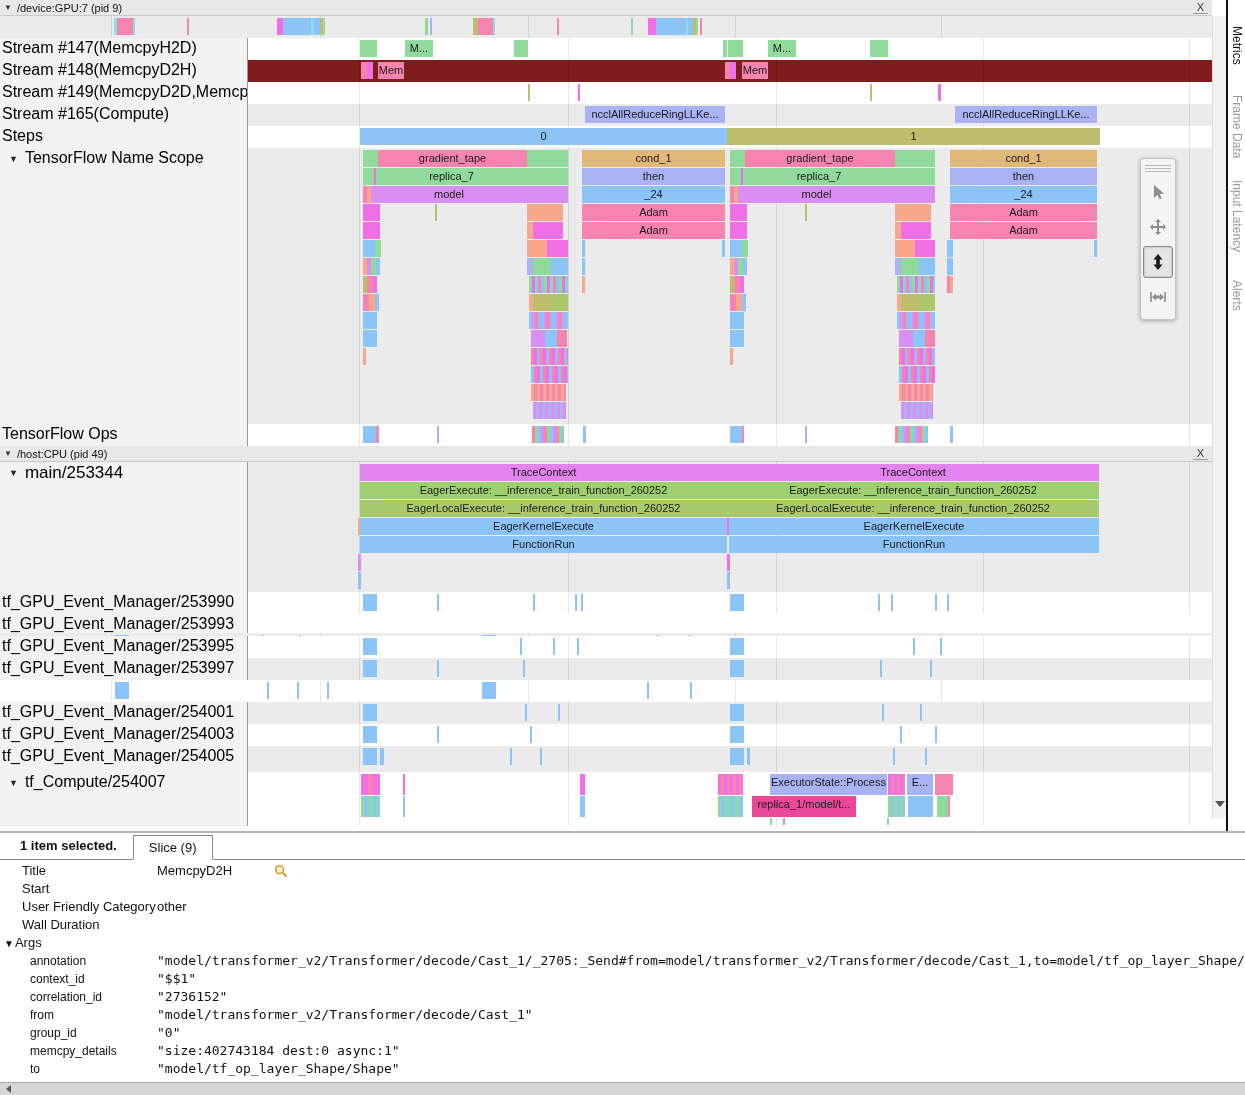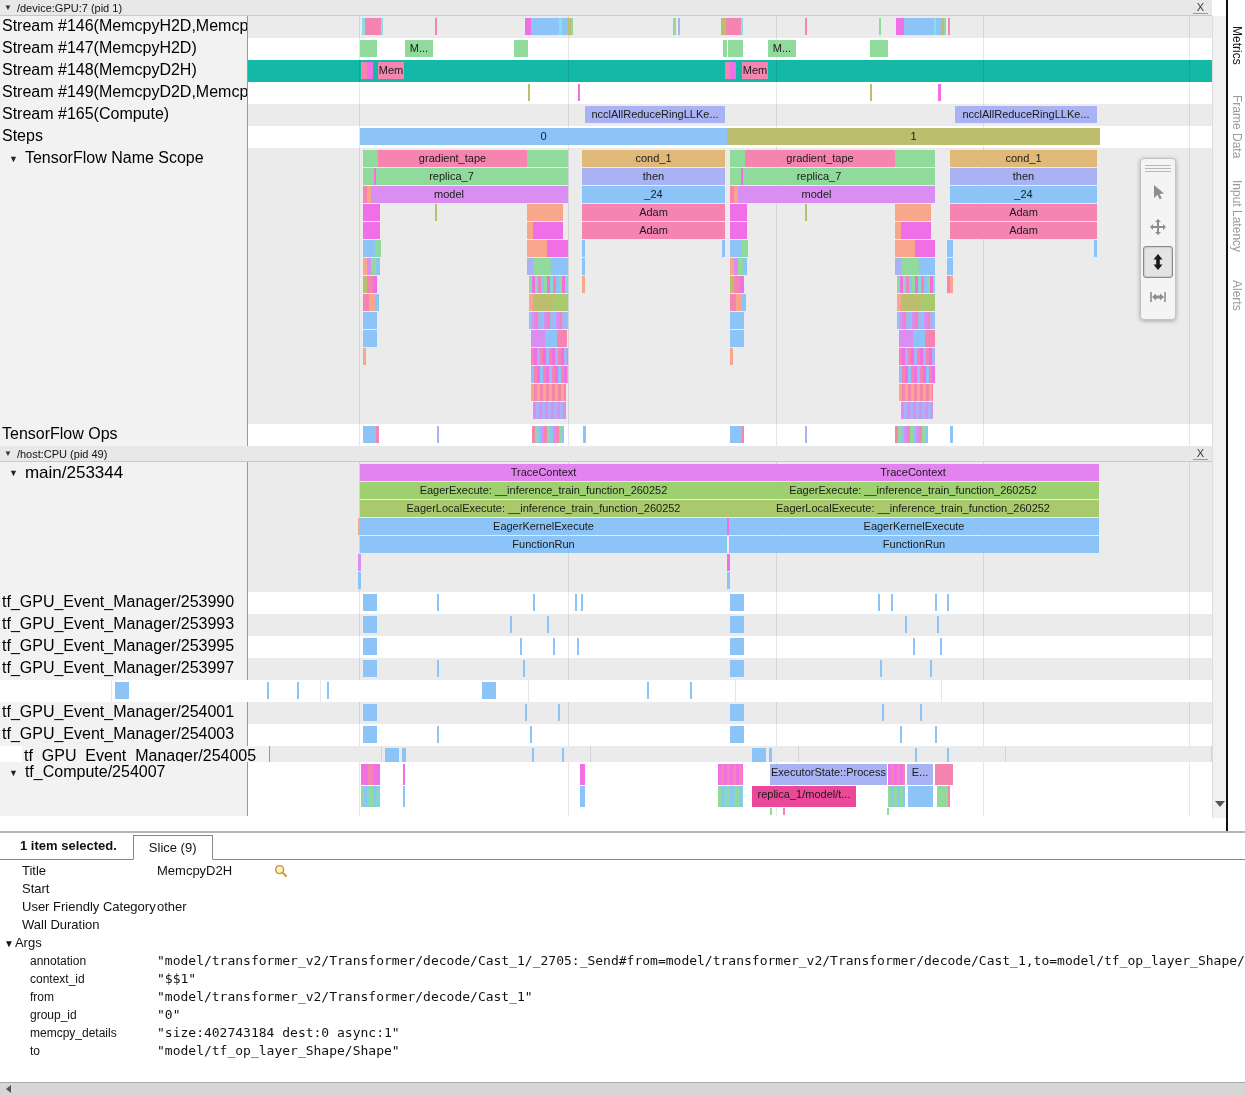--- a/index.html
+++ b/index.html
@@ -60,27 +60,24 @@
                  border:4px solid transparent;border-right:5px solid #555;}
 </style>
 </head>
 <body>
 
 <div class="trace-area">
   <div id="sections">
       <div class="section">
         <div class="sec-header">
           <span class="sarr">▼</span>
-          <span>/device:GPU:7 (pid 1)</span>
+          <span>/device:GPU:7 (pid 9)</span>
           <span class="xbtn">X</span>
         </div>
         <div class="trow" style="height: 22px;">
-          <div class="tlabel">
-            <span>Stream #146(MemcpyH2D,Memcp</span>
-          </div>
           <div class="ttrack" style="background: rgb(235, 235, 235);">
             <div class="grid" style="left: 111px;"></div>
             <div class="grid" style="left: 320px;"></div>
             <div class="grid" style="left: 528px;"></div>
             <div class="grid" style="left: 735px;"></div>
             <div class="grid" style="left: 941px;"></div>
             <div class="ev" style="left: 114px; width: 3px; top: 2px; height: 17px; background: rgb(138, 222, 232);"></div>
             <div class="ev" style="left: 117px; width: 16px; top: 2px; height: 17px; background: rgb(245, 132, 176);"></div>
             <div class="ev" style="left: 133px; width: 2px; top: 2px; height: 17px; background: rgb(138, 222, 232);"></div>
             <div class="ev" style="left: 187px; width: 2px; top: 2px; height: 17px; background: rgb(245, 132, 176);"></div>
@@ -122,21 +119,21 @@
             <div class="ev" style="left: 475px; width: 4px; top: 2px; height: 17px; background: rgb(144, 219, 155);"></div>
             <div class="ev" style="left: 480px; width: 15px; top: 2px; height: 17px; background: rgb(144, 219, 155);"></div>
             <div class="ev" style="left: 520px; width: 28px; top: 2px; height: 17px; background: rgb(144, 219, 155);">M...</div>
             <div class="ev" style="left: 622px; width: 18px; top: 2px; height: 17px; background: rgb(144, 219, 155);"></div>
           </div>
         </div>
         <div class="trow" style="height: 22px;">
           <div class="tlabel">
             <span>Stream #148(MemcpyD2H)</span>
           </div>
-          <div class="ttrack" style="background: #14b8a6;">
+          <div class="ttrack" style="background: #7f1d1d;">
             <div class="grid" style="left: 111px;"></div>
             <div class="grid" style="left: 320px;"></div>
             <div class="grid" style="left: 528px;"></div>
             <div class="grid" style="left: 735px;"></div>
             <div class="grid" style="left: 941px;"></div>
             <div class="ev" style="left: 113px; width: 6px; top: 2px; height: 17px; background: rgb(245, 132, 176);"></div>
             <div class="ev" style="left: 119px; width: 6px; top: 2px; height: 17px; background: rgb(240, 111, 230);"></div>
             <div class="ev" style="left: 130px; width: 26px; top: 2px; height: 17px; background: rgb(245, 132, 176);">Mem</div>
             <div class="ev" style="left: 477px; width: 5px; top: 2px; height: 17px; background: rgb(245, 132, 176);"></div>
             <div class="ev" style="left: 482px; width: 6px; top: 2px; height: 17px; background: rgb(240, 111, 230);"></div>
@@ -392,21 +389,21 @@
             <div class="ev" style="left: 285px; width: 2px; top: 2px; height: 17px; background: rgb(140, 196, 248);"></div>
             <div class="ev" style="left: 327px; width: 2px; top: 2px; height: 17px; background: rgb(140, 196, 248);"></div>
             <div class="ev" style="left: 333px; width: 2px; top: 2px; height: 17px; background: rgb(140, 196, 248);"></div>
             <div class="ev" style="left: 482px; width: 14px; top: 2px; height: 17px; background: rgb(140, 196, 248);"></div>
             <div class="ev" style="left: 630px; width: 2px; top: 2px; height: 17px; background: rgb(140, 196, 248);"></div>
             <div class="ev" style="left: 643px; width: 2px; top: 2px; height: 17px; background: rgb(140, 196, 248);"></div>
             <div class="ev" style="left: 687px; width: 2px; top: 2px; height: 17px; background: rgb(140, 196, 248);"></div>
             <div class="ev" style="left: 699px; width: 2px; top: 2px; height: 17px; background: rgb(140, 196, 248);"></div>
           </div>
         </div>
-        <div class="trow" style="height: 22px;">
+        <div class="trow" style="height: 22px; flex-direction: column;">
           <div class="tlabel">
             <span>tf_GPU_Event_Manager/253993</span>
           </div>
           <div class="ttrack" style="background: rgb(235, 235, 235);">
             <div class="grid" style="left: 111px;"></div>
             <div class="grid" style="left: 320px;"></div>
             <div class="grid" style="left: 528px;"></div>
             <div class="grid" style="left: 735px;"></div>
             <div class="grid" style="left: 941px;"></div>
             <div class="ev" style="left: 115px; width: 14px; top: 2px; height: 17px; background: rgb(140, 196, 248);"></div>
@@ -499,21 +496,21 @@
             <div class="grid" style="left: 735px;"></div>
             <div class="grid" style="left: 941px;"></div>
             <div class="ev" style="left: 115px; width: 14px; top: 2px; height: 17px; background: rgb(140, 196, 248);"></div>
             <div class="ev" style="left: 189px; width: 2px; top: 2px; height: 17px; background: rgb(140, 196, 248);"></div>
             <div class="ev" style="left: 282px; width: 2px; top: 2px; height: 17px; background: rgb(140, 196, 248);"></div>
             <div class="ev" style="left: 482px; width: 14px; top: 2px; height: 17px; background: rgb(140, 196, 248);"></div>
             <div class="ev" style="left: 652px; width: 2px; top: 2px; height: 17px; background: rgb(140, 196, 248);"></div>
             <div class="ev" style="left: 687px; width: 2px; top: 2px; height: 17px; background: rgb(140, 196, 248);"></div>
           </div>
         </div>
-        <div class="trow" style="height: 16px; margin-left: 22px;">
+        <div class="trow" style="height: 26px;">
           <div class="tlabel">
             <span>tf_GPU_Event_Manager/254005</span>
           </div>
           <div class="ttrack" style="background: rgb(235, 235, 235);">
             <div class="grid" style="left: 111px;"></div>
             <div class="grid" style="left: 320px;"></div>
             <div class="grid" style="left: 528px;"></div>
             <div class="grid" style="left: 735px;"></div>
             <div class="grid" style="left: 941px;"></div>
             <div class="ev" style="left: 115px; width: 14px; top: 2px; height: 17px; background: rgb(140, 196, 248);"></div>
@@ -646,20 +643,24 @@
     <div id="args">
         <div class="arg-row">
           <div class="arg-key">annotation</div>
           <div class="arg-val">"model/transformer_v2/Transformer/decode/Cast_1/_2705:_Send#from=model/transformer_v2/Transformer/decode/Cast_1,to=model/tf_op_layer_Shape/Shape#::#edg</div>
         </div>
         <div class="arg-row">
           <div class="arg-key">context_id</div>
           <div class="arg-val">"$$1"</div>
         </div>
         <div class="arg-row">
+          <div class="arg-key">correlation_id</div>
+          <div class="arg-val">"2736152"</div>
+        </div>
+        <div class="arg-row">
           <div class="arg-key">from</div>
           <div class="arg-val">"model/transformer_v2/Transformer/decode/Cast_1"</div>
         </div>
         <div class="arg-row">
           <div class="arg-key">group_id</div>
           <div class="arg-val">"0"</div>
         </div>
         <div class="arg-row">
           <div class="arg-key">memcpy_details</div>
           <div class="arg-val">"size:402743184 dest:0 async:1"</div>

